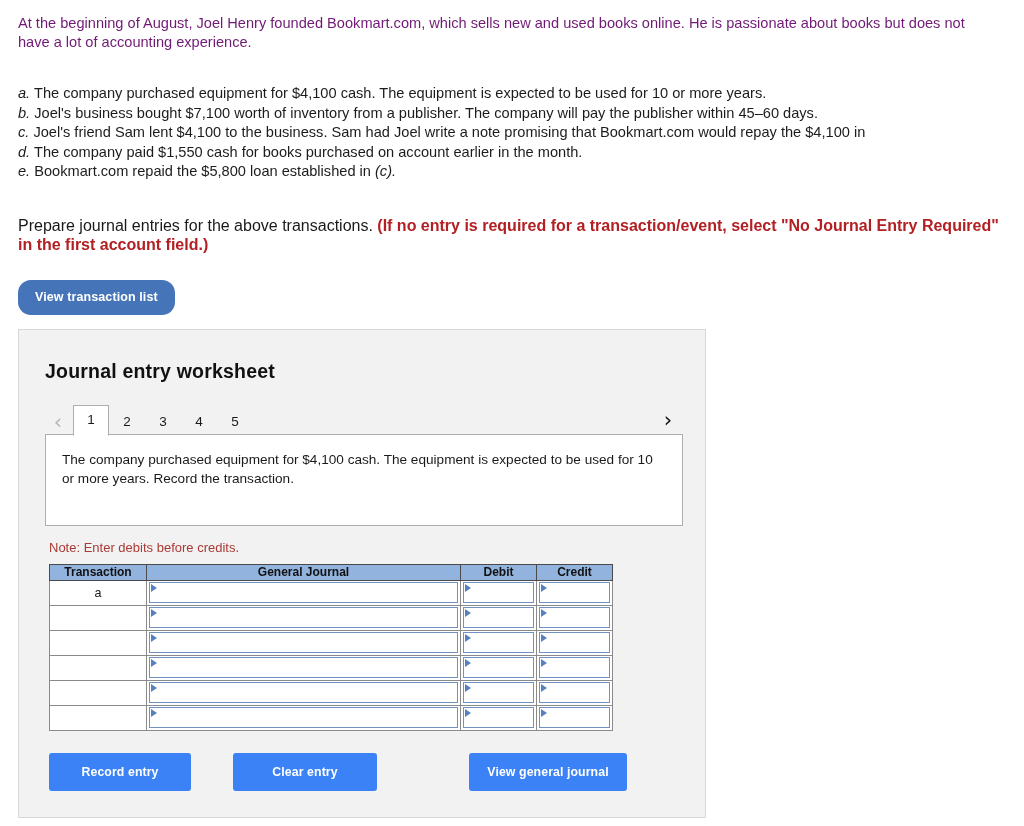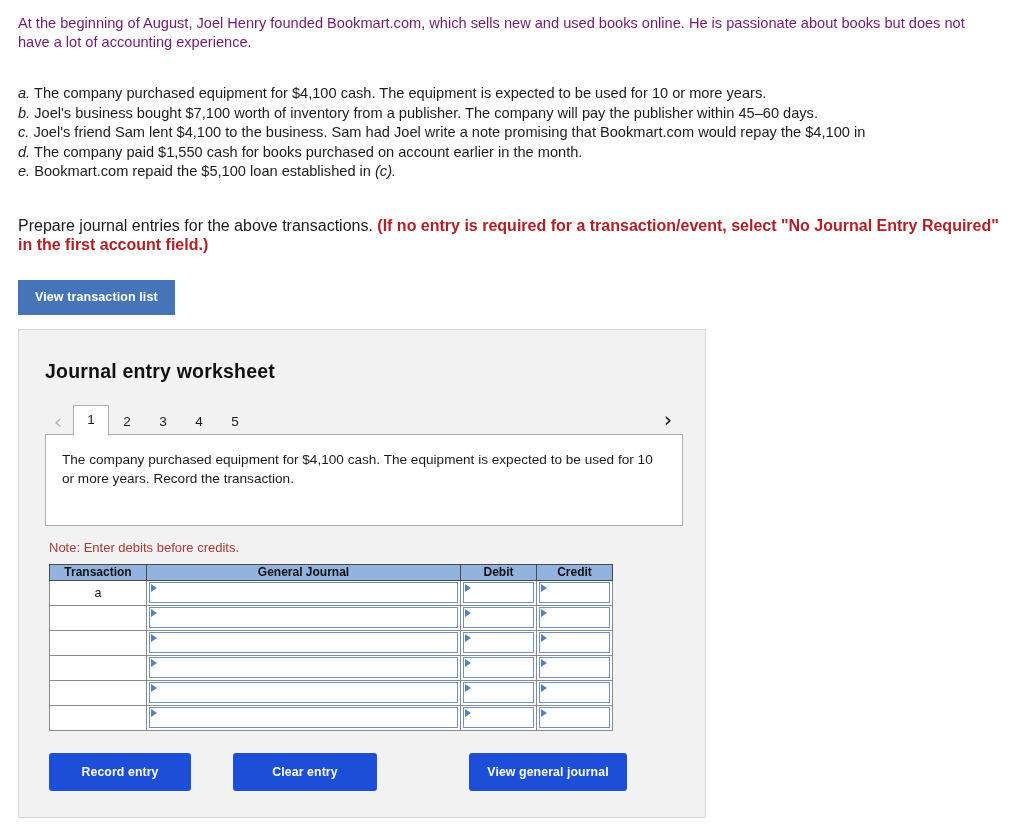--- a/index.html
+++ b/index.html
@@ -63,21 +63,21 @@
 
   
   .view-txn-btn {
     display: inline-block;
     margin-top: 26px;
     background: #4574b9;
     color: #ffffff;
     font-size: 12.5px;
     font-weight: bold;
     border: none;
-    border-radius: 0;
+    border-radius: 13px;
     padding: 10px 17px 11px 17px;
     cursor: pointer;
     letter-spacing: .1px;
   }
 
   
   .panel {
     margin-top: 14px;
     width: 688px;
     background: #f2f2f2;
@@ -215,21 +215,21 @@
     border-bottom: 4px solid transparent;
   }
 
   
   .footer-btns {
     display: flex;
     align-items: center;
     margin: 22px 0 0 4px;
   }
   .btn {
-    background: #1d4ed8;
+    background: #3b82f6;
     color: #ffffff;
     font-size: 12.3px;
     font-weight: bold;
     border: none;
     border-radius: 3px;
     height: 38px;
     cursor: pointer;
     letter-spacing: .1px;
   }
   .btn-record { width: 142px; }
@@ -257,21 +257,21 @@
     <div class="txn-item">
       <span class="lbl">c.</span>
       <span>Joel's friend Sam lent $4,100 to the business. Sam had Joel write a note promising that Bookmart.com would repay the $4,100 in</span>
     </div>
     <div class="txn-item">
       <span class="lbl">d.</span>
       <span>The company paid $1,550 cash for books purchased on account earlier in the month.</span>
     </div>
     <div class="txn-item">
       <span class="lbl">e.</span>
-      <span>Bookmart.com repaid the $5,100 loan established in </span><span class="ital">(c).</span>
+      <span>Bookmart.com repaid the $5,800 loan established in </span><span class="ital">(c).</span>
     </div>
   </div>
 
   
   <div class="prepare">
     <span>Prepare journal entries for the above transactions. </span><span class="red">(If no entry is required for a transaction/event, select "No Journal Entry Required" in the first account field.)</span>
   </div>
 
   
   <button class="view-txn-btn">View transaction list</button>

